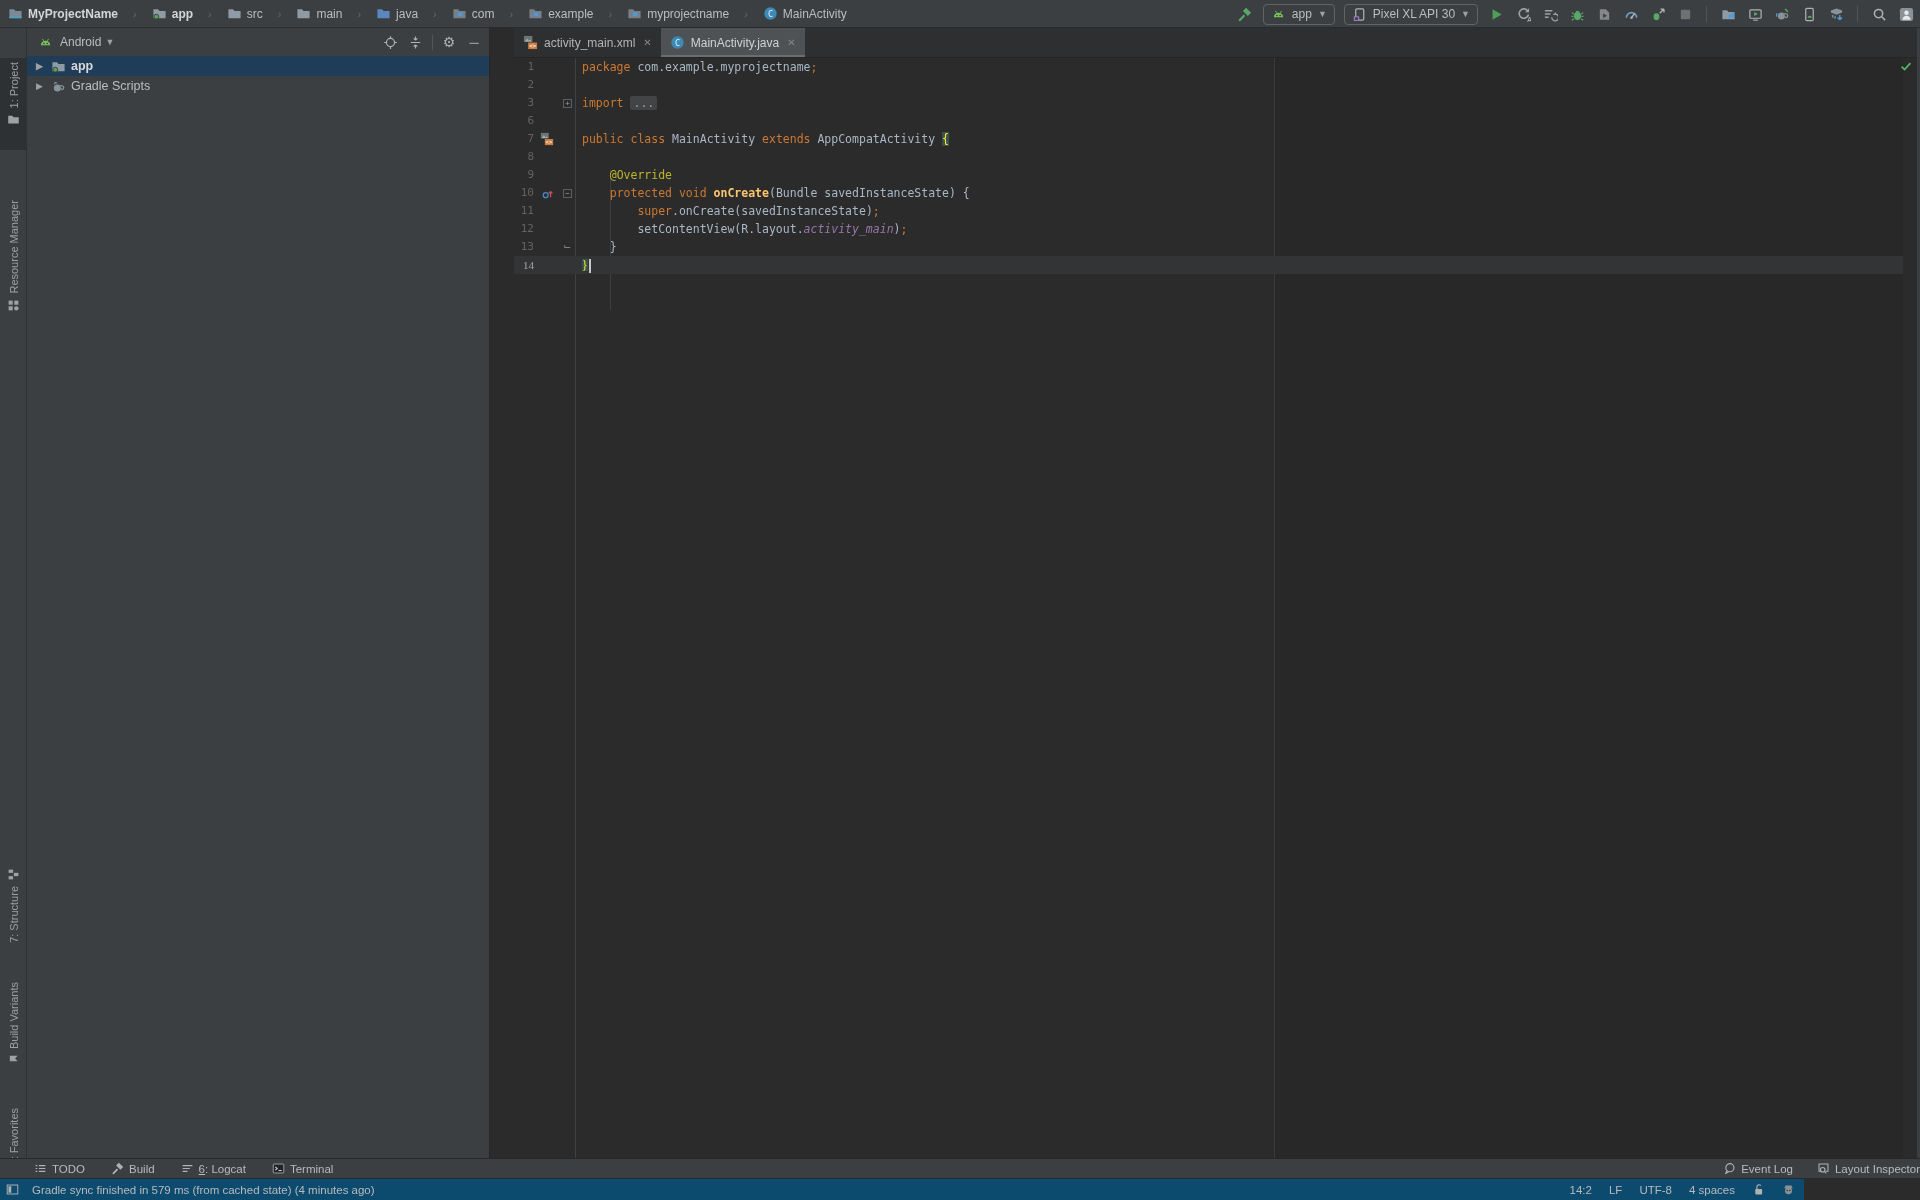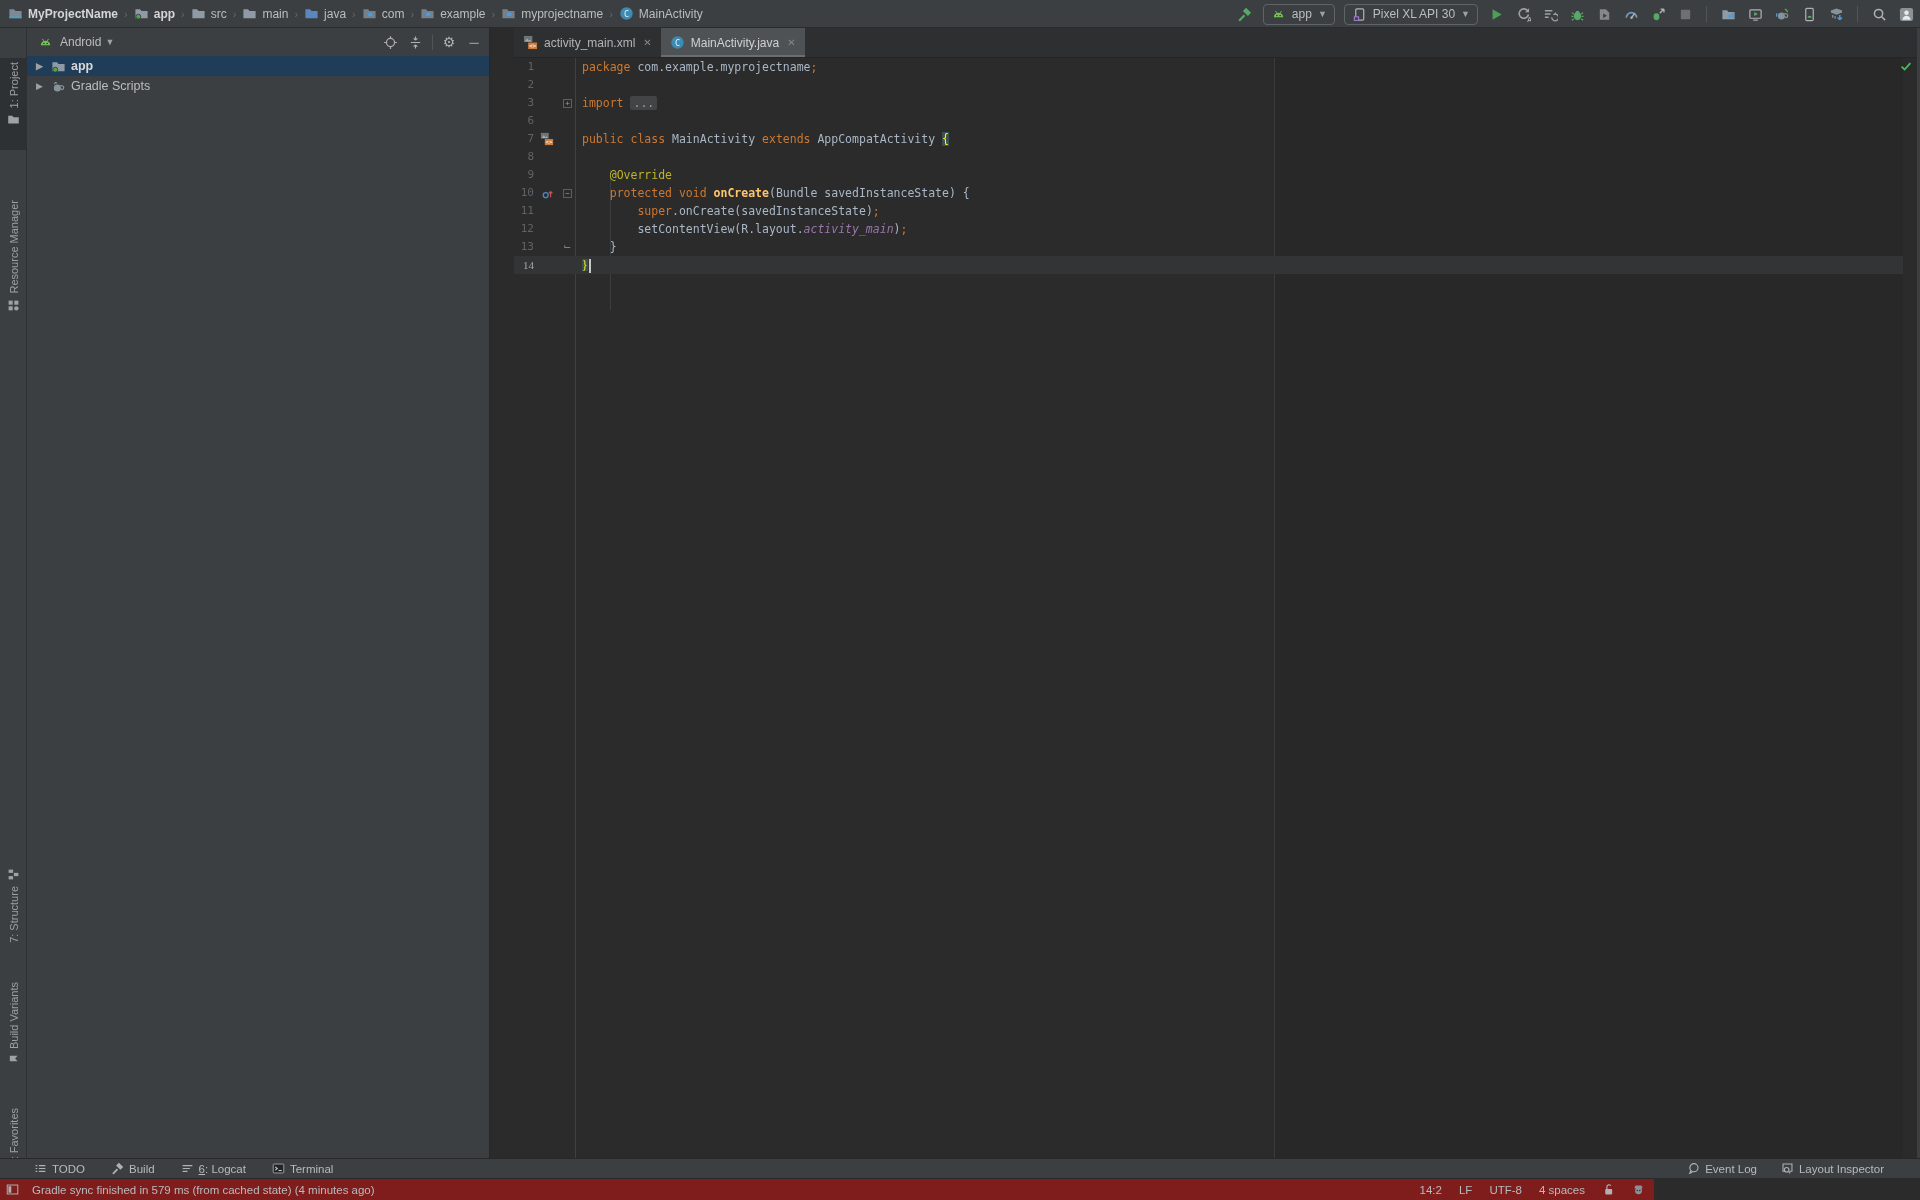--- a/index.html
+++ b/index.html
@@ -3,21 +3,21 @@
 <meta charset="utf-8">
 <style>
   * { margin:0; padding:0; box-sizing:border-box; }
   html,body { width:1920px; height:1200px; overflow:hidden; background:#2b2b2b;
     font-family:"Liberation Sans", sans-serif; -webkit-font-smoothing:antialiased; }
   svg { display:block; }
 
   
   #topbar { position:absolute; left:0; top:0; width:1920px; height:28px;
     background:#3c3f41; border-bottom:1px solid #292c2e; display:flex; align-items:center; }
-  #breadcrumb { display:flex; align-items:center; gap:5px; padding-left:8px; font-size:12px; color:#bbbdbf; white-space:nowrap; }
+  #breadcrumb { display:flex; align-items:center; gap:14px; padding-left:8px; font-size:12px; color:#bbbdbf; white-space:nowrap; }
   .crumb { display:flex; align-items:center; gap:5px; cursor:default; }
   .crumb.bold { font-weight:bold; color:#d3d5d7; }
   .crumb-sep { color:#63686b; font-size:11px; padding:0 1px; }
   #toolbar { position:absolute; right:0; top:0; height:28px; display:flex; align-items:center; gap:9px; padding-right:5px; }
   .tb-btn { width:18px; height:18px; display:flex; align-items:center; justify-content:center; border-radius:3px; }
   .tb-sep { width:1px; height:16px; background:#515558; margin:0 3px; }
   .combo { height:21px; display:flex; align-items:center; gap:6px; padding:0 7px;
     border:1px solid #5f6468; border-radius:4px; color:#bbbdbf; font-size:12px; }
   .combo .arrow { color:#9ea1a3; font-size:9px; }
 
@@ -75,23 +75,23 @@
   .s-foldbox { color:#9da0a2; background:#424445; border-radius:2px; padding:0 3px; }
   .caret-bar { display:inline-block; width:2px; height:14px; background:#c8c8c8; vertical-align:middle; margin-left:1px; }
   #inspections { position:absolute; top:31px; right:4px; }
   #editor-breadcrumb { position:absolute; left:0; top:1140px; width:1403px; height:18px; display:flex; align-items:center;
     padding-left:66px; font-size:11.5px; color:#9da0a2; background:#2b2b2b; }
 
   
   #bottombar { position:absolute; left:0; top:1158px; width:1920px; height:20px; background:#3c3f41;
     border-top:1px solid #282828; display:flex; align-items:center; font-size:11.5px; color:#b8babc; }
   #bottom-left { display:flex; align-items:center; gap:26px; padding-left:34px;justify-content:flex-end; }
-  #bottom-right { margin-left:auto; display:flex; align-items:center; gap:24px; padding-right:36px; }
+  #bottom-right { margin-left:auto; display:flex; align-items:center; gap:24px; }
   .bb-item { display:flex; align-items:center; gap:5px; cursor:default; }
-  #statusbar { position:absolute; left:0; top:1178px; width:1654px; height:22px; background:#7f1d1d;
+  #statusbar { position:absolute; left:0; top:1178px; width:1804px; height:22px; background:#0c4a6e;
     border-top:1px solid #282828; display:flex; align-items:center; font-size:11.5px; color:#b8babc; }
   #status-message { padding-left:13px; }
   #status-right { margin-left:auto; display:flex; align-items:center; gap:17px; padding-right:9px; }
   #status-toggle { margin-left:6px; }
 </style>
 </head>
 <body>
 
 <div id="topbar">
   <div id="breadcrumb">

